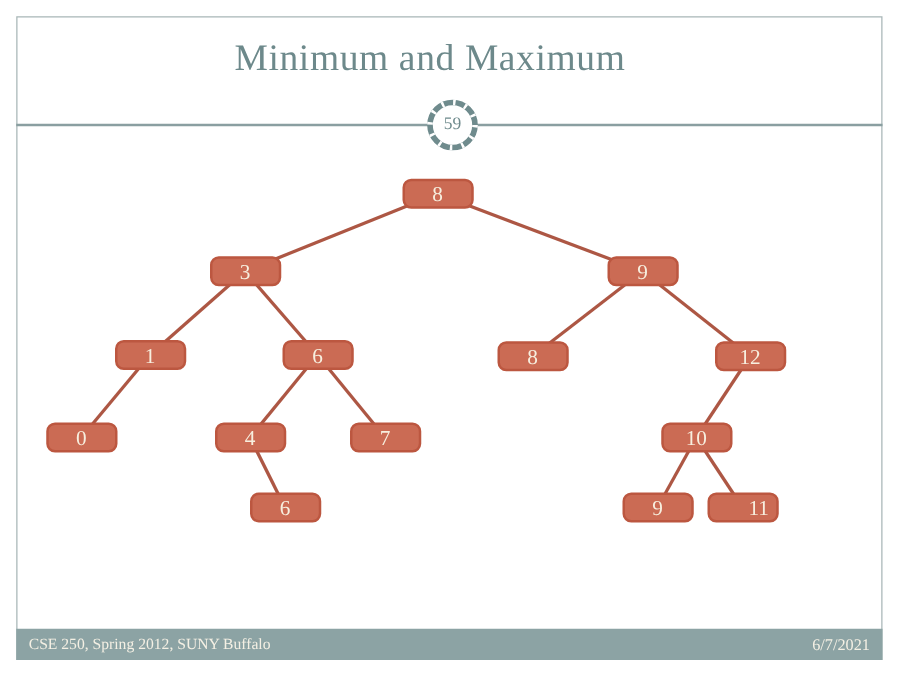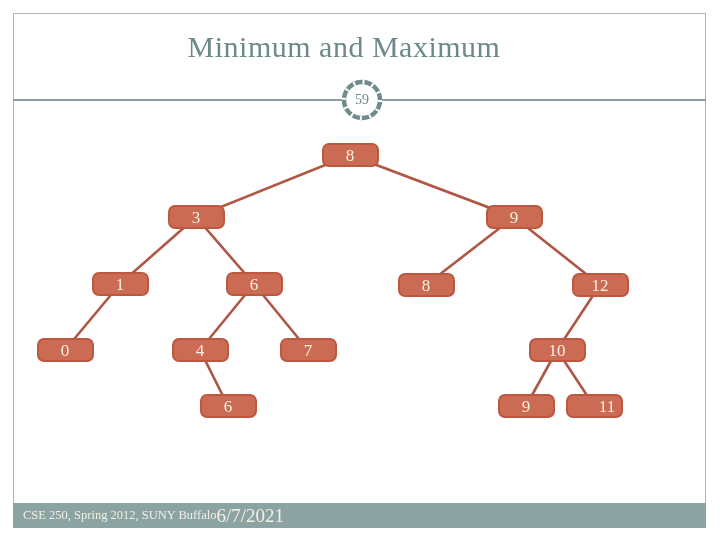--- a/index.html
+++ b/index.html
@@ -29,25 +29,25 @@
   .nodes{position:absolute;left:0;top:0;width:720px;height:540px;}
   .tree-node{
     position:absolute;width:57px;height:24px;box-sizing:border-box;
     background:var(--node_fill);border:2px solid var(--node_border);
     border-radius:7px;color:var(--node_text);font-size:17px;
     display:flex;align-items:center;justify-content:center;line-height:1;
   }
   .footer-bar{
     position:absolute;left:13px;top:503px;width:693px;height:25px;
     background:var(--footer_bar);color:var(--footer_text);
-    display:flex;align-items:center;justify-content:flex-start;
+    display:flex;align-items:center;justify-content:space-between;
     box-sizing:border-box;padding:0 10px 0 10px;
   }
   .footer-left{font-size:12.5px;}
-  .footer-right{font-size:19px;}
+  .footer-right{font-size:13px;}
 </style>
 </head>
 <body>
 
 <div class="frame"></div>
 
 <div class="title">Minimum and Maximum</div>
 
 <div class="separator"></div>
 

